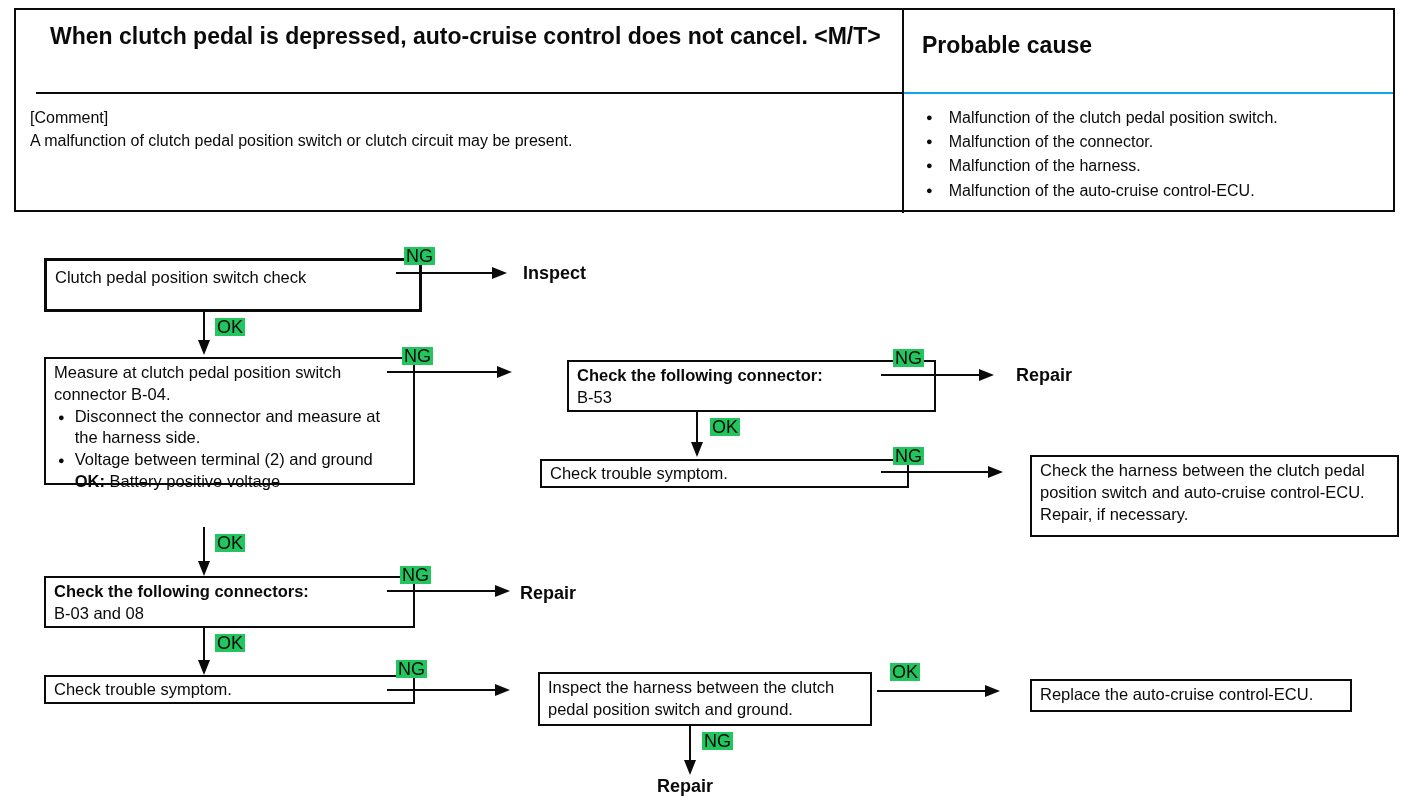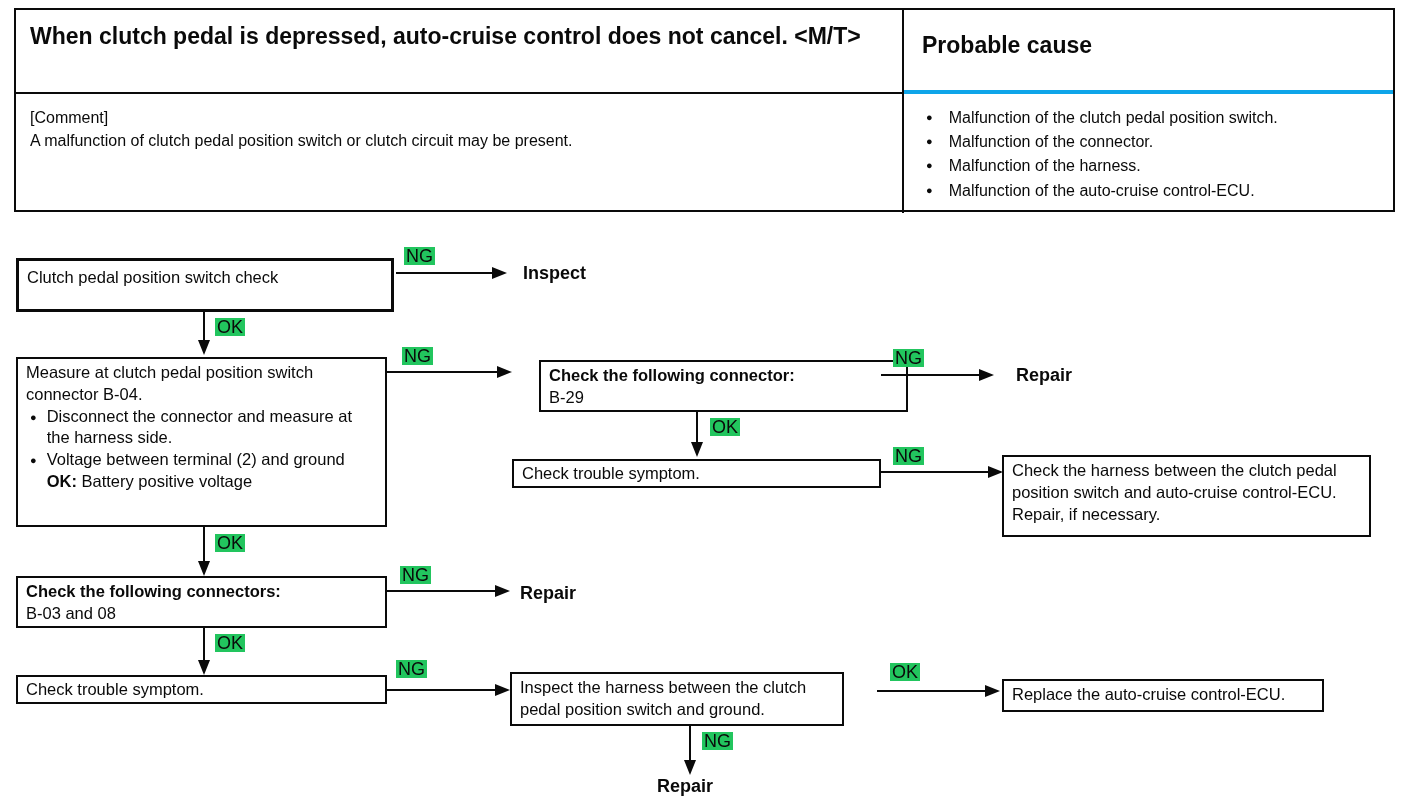--- a/index.html
+++ b/index.html
@@ -26,39 +26,41 @@
     display: grid;
     grid-template-columns: 888px 1fr;
     grid-template-rows: 84px 1fr;
   }
   .cell { padding: 10px 14px; }
   .cell-title {
     border-right: 2px solid #0a0a0a;
     border-bottom: 2px solid #0a0a0a;
     font-size: 23px; font-weight: bold; line-height: 1.25;
     padding-top: 12px;
+    margin-left: 20px;
   }
   .cell-cause-hd {
-    border-bottom: 4px solid #0ea5e9;
+    border-bottom: 2px solid #0ea5e9;
     font-size: 23px; font-weight: bold;
     padding-top: 22px; padding-left: 18px;
   }
   .cell-comment { border-right: 2px solid #0a0a0a; font-size: 16px; line-height: 1.45; padding-top: 12px; }
   .cell-causes { font-size: 16px; line-height: 1.45; padding-top: 12px; padding-left: 14px; }
   .cause-row { display: flex; gap: 16px; margin-bottom: 1px; }
   .dot { font-size: 11px; line-height: 23px; flex: 0 0 auto; padding-left: 8px; }
 
   
   .fbox {
     position: absolute;
     border: 2px solid #0a0a0a;
     background: #ffffff;
     font-size: 16.5px;
     line-height: 1.32;
     padding: 3px 8px;
+    margin-left: 28px;
   }
   .fbox .bold { font-weight: bold; }
   .bullet-row { display: flex; gap: 10px; }
   .bullet-row .dot { padding-left: 4px; line-height: 22px; }
 
   
   .hline, .vline { position: absolute; background: #0a0a0a; }
   .hline { height: 2px; }
   .vline { width: 2px; }
   .ah-right {
@@ -110,39 +112,39 @@
         <span class="dot">●</span>
         <span>Malfunction of the auto-cruise control-ECU.</span>
       </div>
     </div>
   </div>
 
   <div class="fbox" style="left:16px; top:258px; width:378px; height:54px; border-width:3px; padding-top:6px;">
     <span>Clutch pedal position switch check</span>
   </div>
 
-  <div class="fbox" style="left:16px; top:357px; width:371px; height:170px;">
+  <div class="fbox" style="left:16px; top:357px; width:371px; height:128px;">
     <div>Measure at clutch pedal position switch connector B-04.</div>
     <div class="bullet-row">
       <span class="dot">●</span>
       <span>Disconnect the connector and measure at the harness side.</span>
     </div>
     <div class="bullet-row">
       <span class="dot">●</span>
       <span>
         <span>Voltage between terminal (2) and ground</span><br>
         <span class="bold">OK:</span>
         <span>Battery positive voltage</span>
       </span>
     </div>
   </div>
 
   <div class="fbox" style="left:539px; top:360px; width:369px; height:52px;">
     <div class="bold">Check the following connector:</div>
-    <div>B-29</div>
+    <div>B-53</div>
   </div>
 
   <div class="fbox" style="left:512px; top:459px; width:369px; height:29px; padding-top:2px;">
     <span>Check trouble symptom.</span>
   </div>
 
   <div class="fbox" style="left:1002px; top:455px; width:369px; height:82px;">
     <span>Check the harness between the clutch pedal position switch and auto-cruise control-ECU. Repair, if necessary.</span>
   </div>
 

